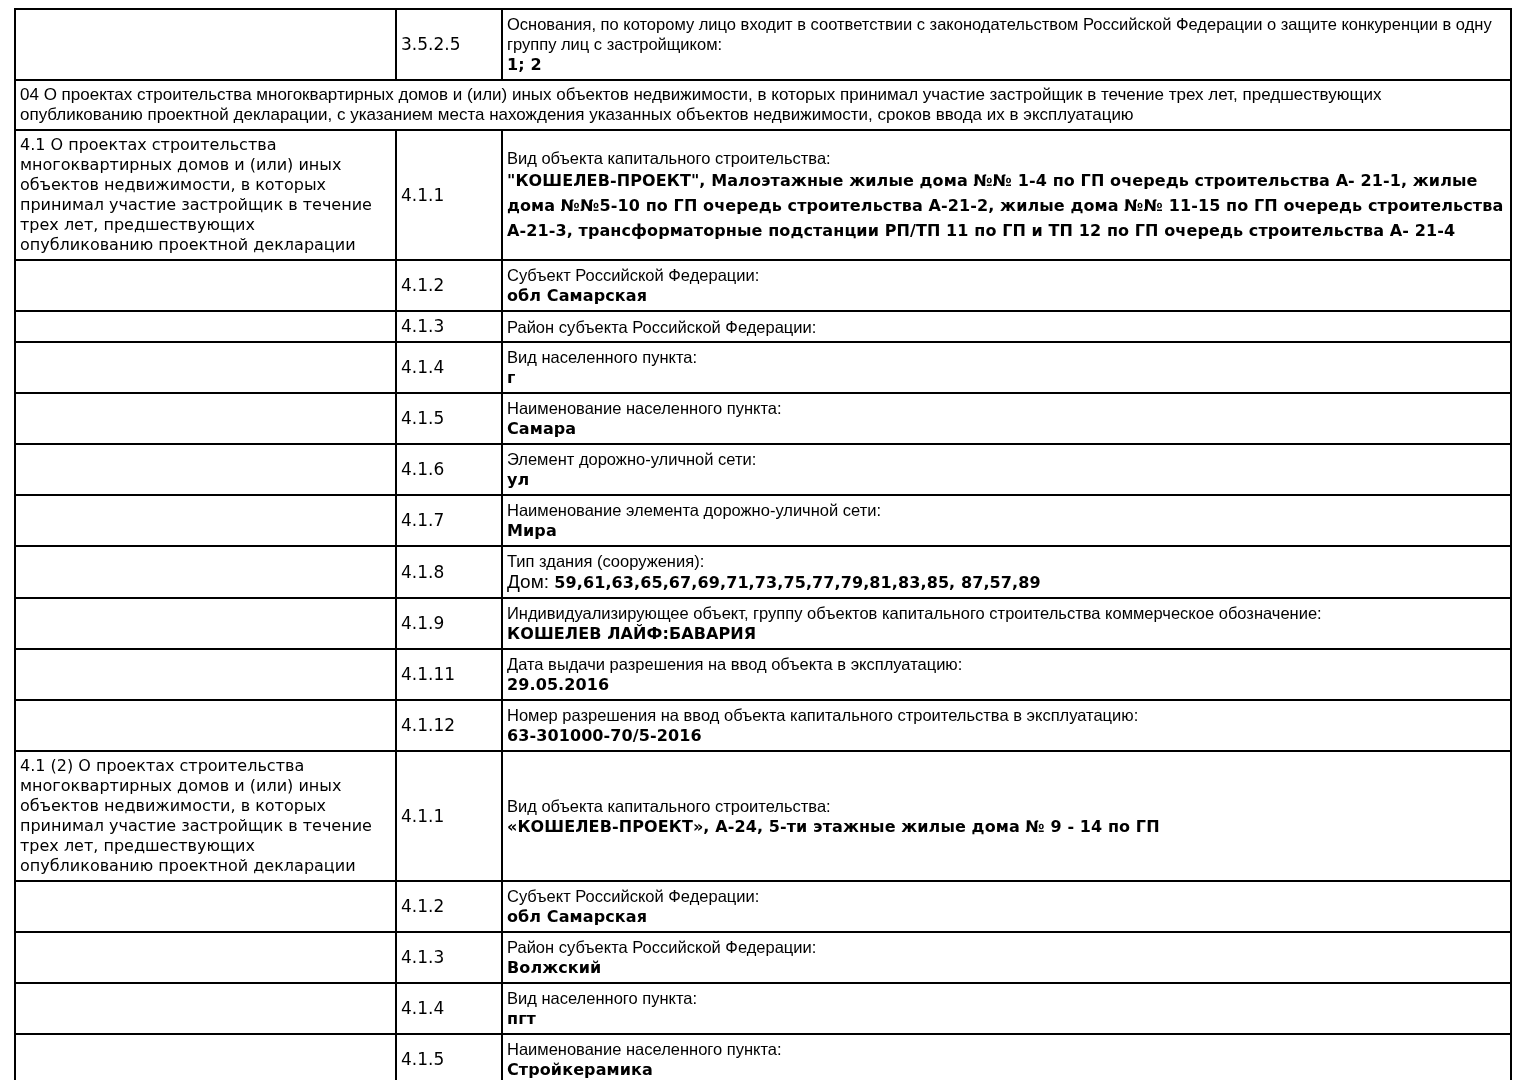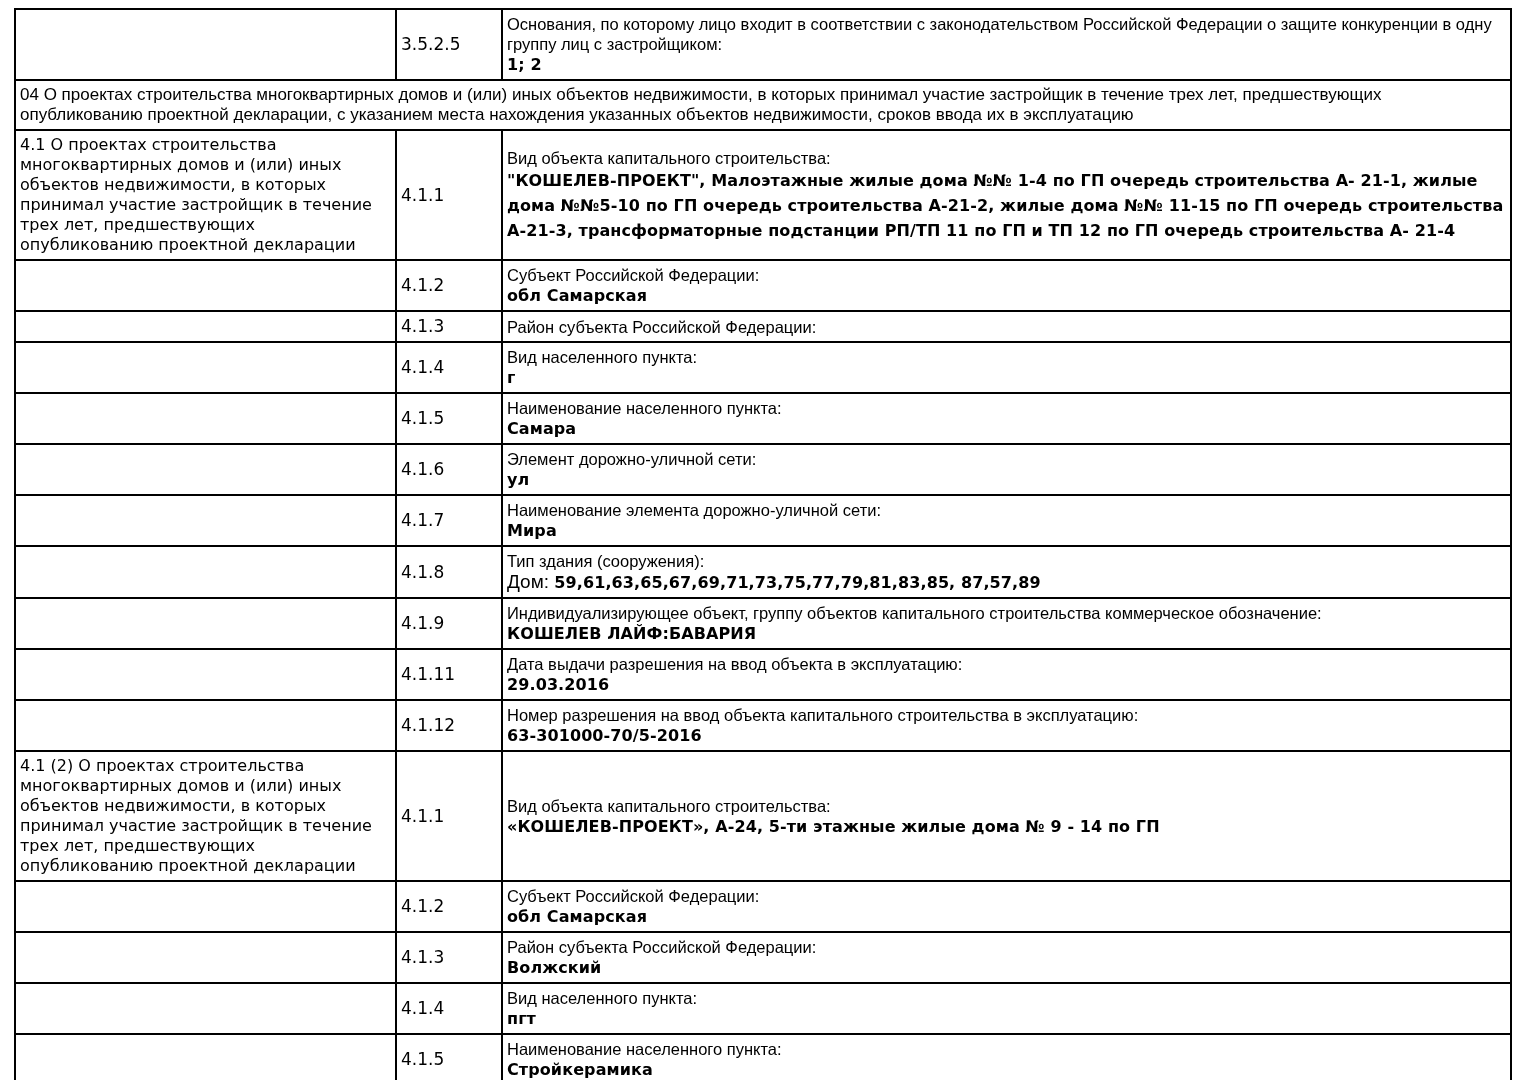--- a/index.html
+++ b/index.html
@@ -190,21 +190,21 @@
   </tr>
 
 
   <tr>
     <td class="c1"></td>
     <td class="c2">
           <div class="num">4.1.11</div>
         </td>
     <td>
       <div class="label">Дата выдачи разрешения на ввод объекта в эксплуатацию:</div>
-      <div class="value">29.03.2016</div>
+      <div class="value">29.05.2016</div>
     </td>
   </tr>
 
   <tr>
     <td class="c1"></td>
     <td class="c2">
           <div class="num">4.1.12</div>
         </td>
     <td>
       <div class="label">Номер разрешения на ввод объекта капитального строительства в эксплуатацию:</div>

